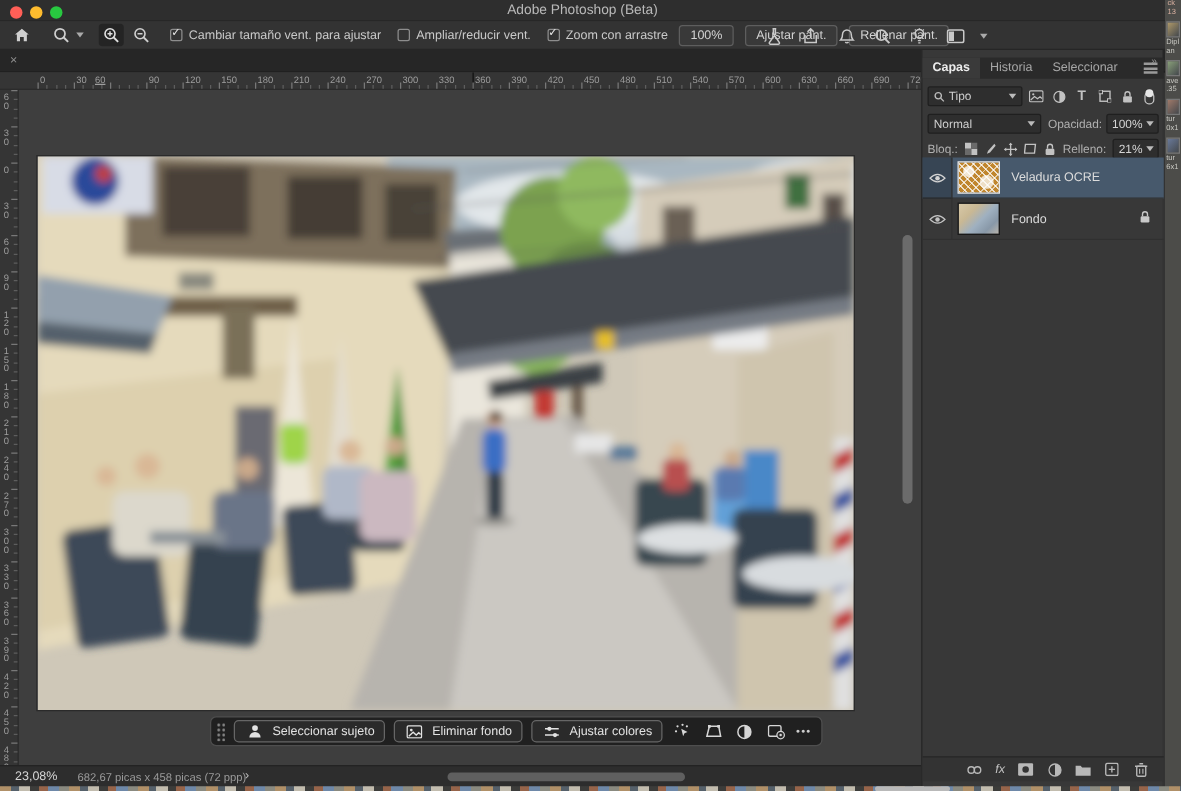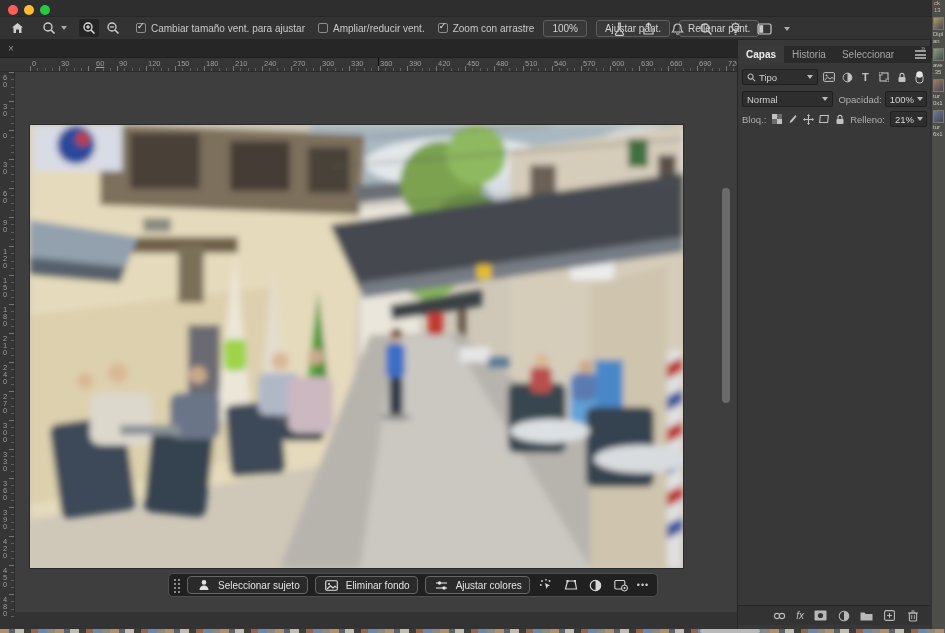--- a/index.html
+++ b/index.html
@@ -109,20 +109,21 @@
 </style>
 </head>
 <body>
 
 <div id="app">
 
   <div class="titlebar">
     <div class="tl red"></div>
     <div class="tl yellow"></div>
     <div class="tl green"></div>
+    <div class="apptitle">Adobe Photoshop (Beta)</div>
   </div>
 
   <div class="optionsbar">
     <div class="obtn" style="margin-left:8px">
       <span class="tico">
         <svg width="13" height="12" viewBox="0 0 13 12">
             <path d="M6.5 1 L12 5.5 H10.5 V11 H8 V7.5 H5 V11 H2.5 V5.5 H1 Z" fill="#cfcfcf"></path>
           </svg>
       </span>
     </div>
@@ -223,21 +224,21 @@
         <span class="hlabel" style="left: 32px;">0</span>
         <div class="htick" style="left: 59px; height: 5px;"></div>
         <div class="htick" style="left: 66.25px; height: 3px; background: rgb(94, 94, 94);"></div>
         <div class="htick" style="left: 73.5px; height: 3px; background: rgb(94, 94, 94);"></div>
         <div class="htick" style="left: 80.75px; height: 3px; background: rgb(94, 94, 94);"></div>
         <span class="hlabel" style="left: 61px;">30</span>
         <div class="htick" style="left: 88px; height: 5px;"></div>
         <div class="htick" style="left: 95.25px; height: 3px; background: rgb(94, 94, 94);"></div>
         <div class="htick" style="left: 102.5px; height: 3px; background: rgb(94, 94, 94);"></div>
         <div class="htick" style="left: 109.75px; height: 3px; background: rgb(94, 94, 94);"></div>
-        <span class="hlabel" style="left: 96px; text-decoration: underline;">60</span>
+        <span class="hlabel" style="left: 76px; text-decoration: underline;">60</span>
         <div class="htick" style="left: 117px; height: 5px;"></div>
         <div class="htick" style="left: 124.25px; height: 3px; background: rgb(94, 94, 94);"></div>
         <div class="htick" style="left: 131.5px; height: 3px; background: rgb(94, 94, 94);"></div>
         <div class="htick" style="left: 138.75px; height: 3px; background: rgb(94, 94, 94);"></div>
         <span class="hlabel" style="left: 119px;">90</span>
         <div class="htick" style="left: 146px; height: 5px;"></div>
         <div class="htick" style="left: 153.25px; height: 3px; background: rgb(94, 94, 94);"></div>
         <div class="htick" style="left: 160.5px; height: 3px; background: rgb(94, 94, 94);"></div>
         <div class="htick" style="left: 167.75px; height: 3px; background: rgb(94, 94, 94);"></div>
         <span class="hlabel" style="left: 148px;">120</span>
@@ -653,20 +654,26 @@
         <svg width="14" height="13" viewBox="0 0 14 13">
             <rect x=".8" y="1.5" width="10" height="8.5" rx="1.2" fill="none" stroke="#d6d6d6" stroke-width="1.1"></rect>
             <circle cx="10.5" cy="9" r="3" fill="#2a2a2a" stroke="#d6d6d6" stroke-width="1"></circle>
             <circle cx="10.5" cy="9" r="1" fill="#d6d6d6"></circle>
           </svg>
       </span>
       <span class="tdots">•••</span>
     </div>
   </div>
 
+  <div class="statusbar">
+    <span class="zoompct">23,08%</span>
+    <span class="docinfo">682,67 picas x 458 picas (72 ppp)</span>
+    <span class="statchev">›</span>
+    <div class="hscroll"></div>
+  </div>
 
   <div class="rightpanel">
     <div class="ptabs">
       <span class="ptab active">Capas</span>
       <span class="ptab">Historia</span>
       <span class="ptab">Seleccionar</span>
       <span class="pmenu"></span>
     </div>
 
     <div class="prow" style="top:28px;height:18px;padding:0 4px;gap:4px;">
@@ -759,20 +766,46 @@
           </svg>
       </span>
       <span class="plabel" style="margin-left:auto">Relleno:</span>
       <div class="valbox">
         <span>21%</span>
         <span class="caret"></span>
       </div>
     </div>
 
     <div class="layers">
+      <div class="lrow selected">
+        <div class="eyecell" style="background:rgba(0,0,0,.22)">
+          <svg width="14" height="9" viewBox="0 0 14 9">
+              <path d="M1 4.5 Q7 -1.5 13 4.5 Q7 10.5 1 4.5 Z" fill="none" stroke="#d2d2d2" stroke-width="1.1"></path>
+              <circle cx="7" cy="4.5" r="1.8" fill="#d2d2d2"></circle>
+            </svg>
+        </div>
+        <div class="thumb selmask thumb-ocre"></div>
+        <span class="lname">Veladura OCRE</span>
+      </div>
+      <div class="lrow">
+        <div class="eyecell">
+          <svg width="14" height="9" viewBox="0 0 14 9">
+              <path d="M1 4.5 Q7 -1.5 13 4.5 Q7 10.5 1 4.5 Z" fill="none" stroke="#c2c2c2" stroke-width="1.1"></path>
+              <circle cx="7" cy="4.5" r="1.8" fill="#c2c2c2"></circle>
+            </svg>
+        </div>
+        <div class="thumb thumb-fondo"></div>
+        <span class="lname">Fondo</span>
+        <span class="llock">
+          <svg width="10" height="11" viewBox="0 0 10 11">
+              <rect x="1.5" y="5" width="7" height="5" rx="1" fill="#c9c9c9"></rect>
+              <path d="M3 5 V3.4 a2 2 0 0 1 4 0 V5" fill="none" stroke="#c9c9c9" stroke-width="1.1"></path>
+            </svg>
+        </span>
+      </div>
     </div>
 
     <div class="pfooter">
       <span class="fico">
         <svg width="13" height="8" viewBox="0 0 13 8">
             <circle cx="4" cy="4" r="2.6" fill="none" stroke="#b8b8b8" stroke-width="1.1"></circle>
             <circle cx="9" cy="4" r="2.6" fill="none" stroke="#b8b8b8" stroke-width="1.1"></circle>
           </svg>
       </span>
       <span class="fx">fx</span>

